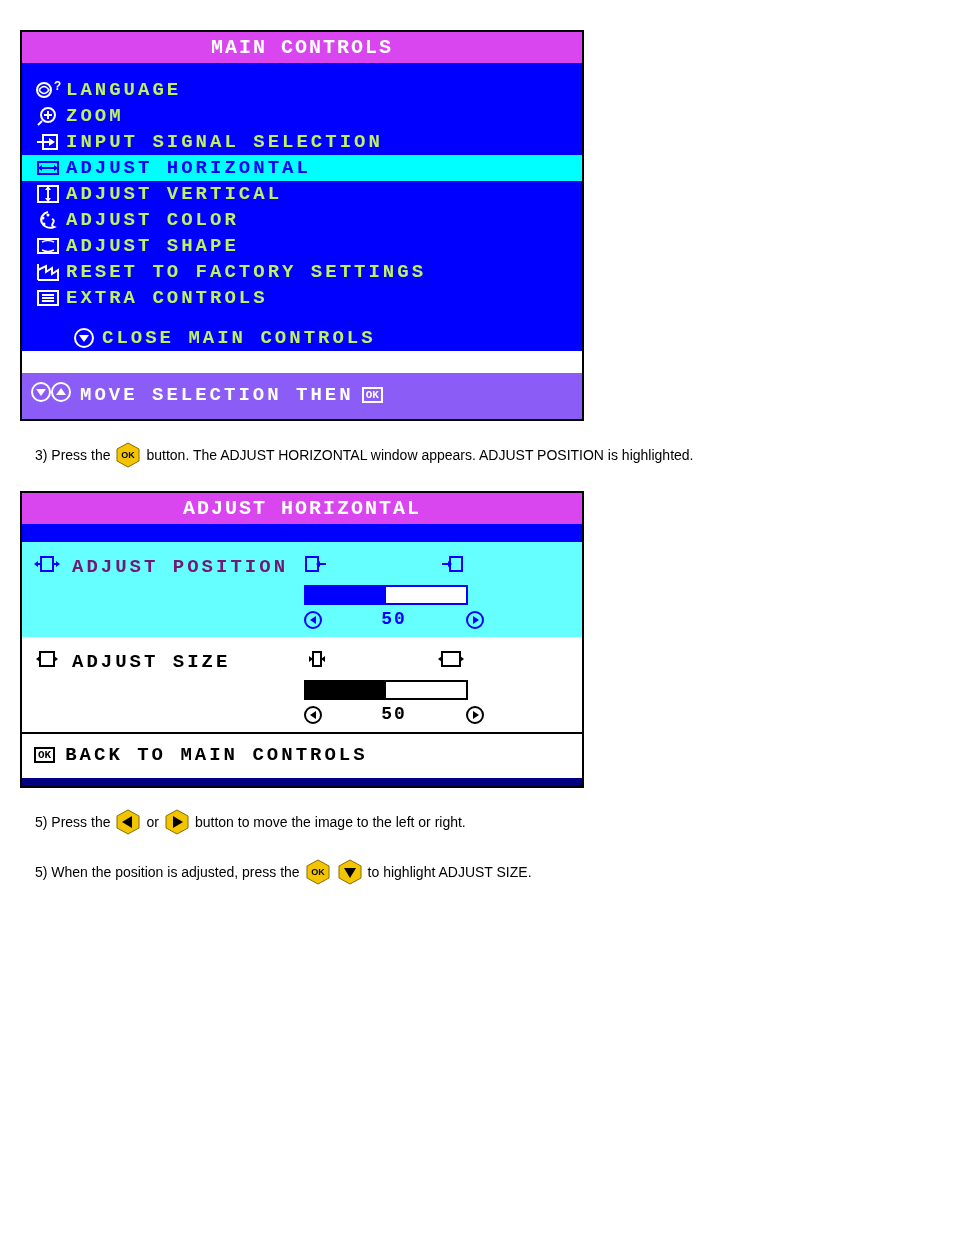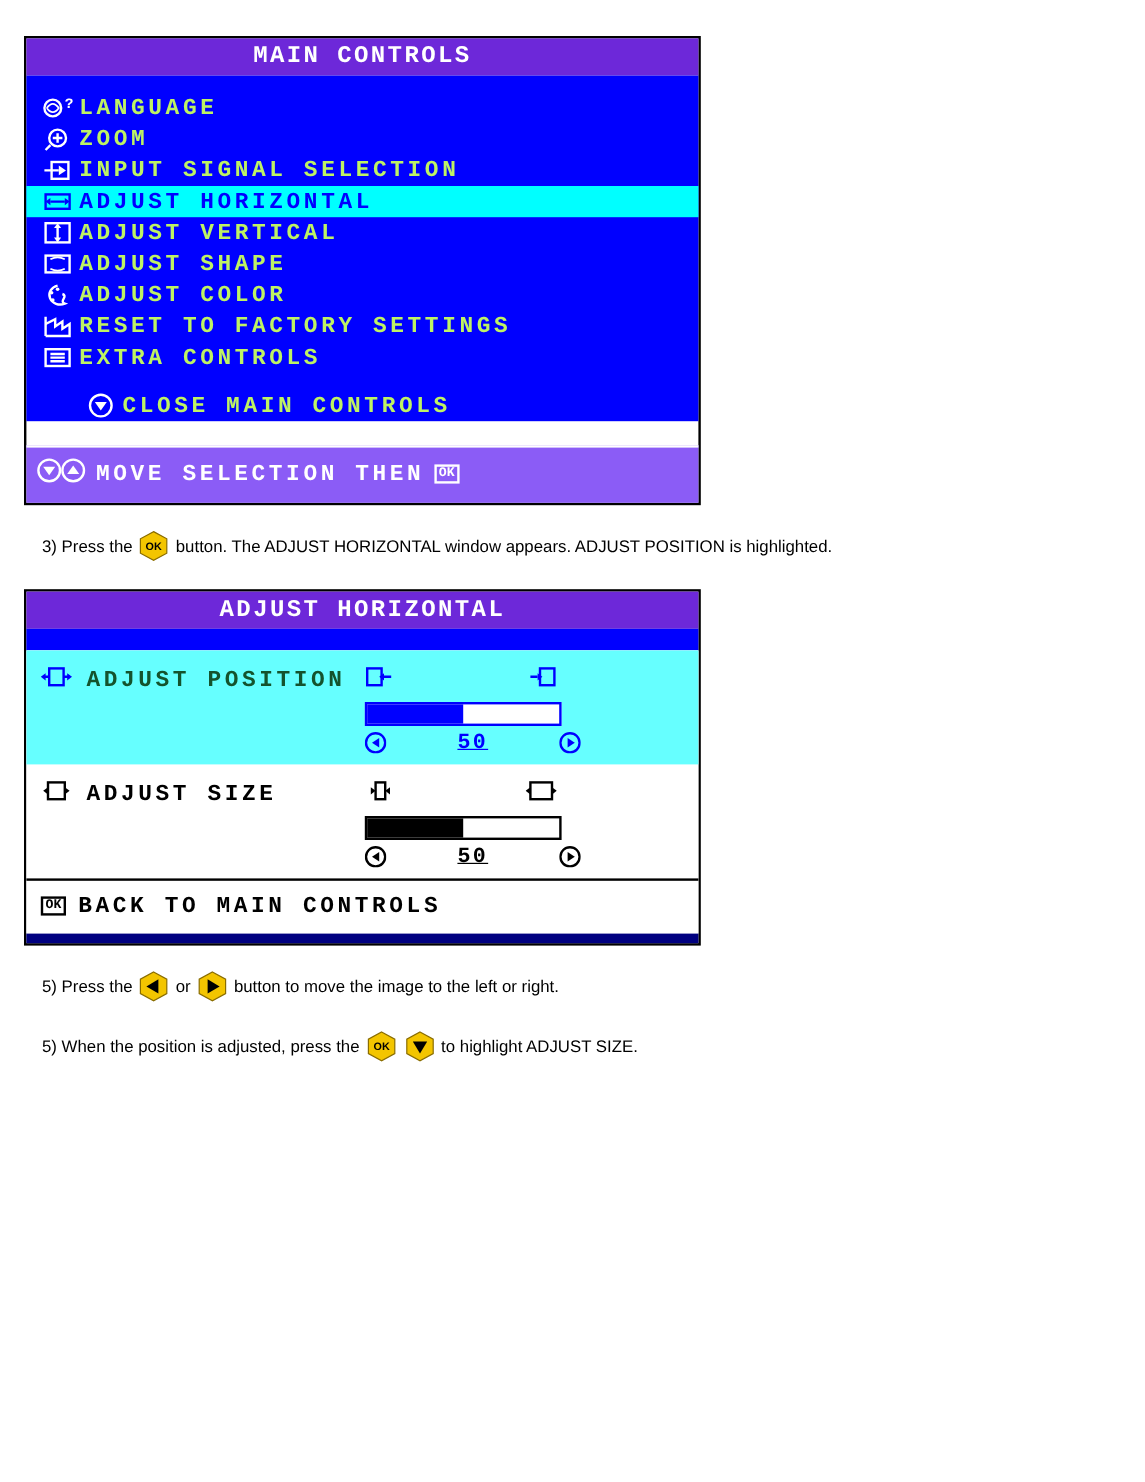--- a/index.html
+++ b/index.html
@@ -12,21 +12,21 @@
   }
   .container {
     padding: 30px 20px;
   }
   .osd-panel {
     width: 560px;
     border: 2px solid #000;
     margin-bottom: 20px;
   }
   .osd-title {
-    background: #6d28d9;
+    background: #d946ef;
     color: #ffffff;
     text-align: center;
     padding: 4px 0;
     letter-spacing: 2px;
     font-size: 20px;
   }
   .osd-body {
     background: #0000ff;
     padding: 14px 0 0 0;
   }
@@ -98,31 +98,31 @@
   .adj-row {
     display:flex;
     align-items:flex-start;
     padding: 12px 12px 8px 12px;
   }
   .adj-row.selected { background:#66ffff; }
   .adj-left {
     display:flex; align-items:center; gap:12px; width:270px;
   }
   .adj-label { letter-spacing:3px; font-size:19px; }
-  .adj-row.selected .adj-label { color:#14532d; }
+  .adj-row.selected .adj-label { color:#701a75; }
   .adj-right { flex:1; }
   .icon-pair { display:flex; justify-content:space-between; width:160px; margin-bottom:6px; }
   .bar-outer {
     width:160px; height:16px; border:2px solid #000; background:#fff; position:relative;
   }
   .adj-row.selected .bar-outer { border-color:#0000ff; }
   .bar-inner { height:100%; }
   .val-row {
-    width:180px; display:flex; align-items:center; justify-content:space-between;
-    margin-top:4px; font-size:18px; letter-spacing:2px;text-decoration:underline;
+    width:180px; display:flex; align-items:flex-end; justify-content:space-between;
+    margin-top:4px; font-size:18px; letter-spacing:2px;
   }
   .triangle-btn { width:18px; height:18px; display:inline-flex; align-items:center; justify-content:center; }
   .back-row {
     border-top:2px solid #000;
     padding:10px 12px 12px 12px;
     display:flex;
     align-items:center;
     gap:10px;
     letter-spacing:3px;
     font-size:19px;
@@ -199,36 +199,36 @@
                 <line x1="13" y1="6" x2="13" y2="16" stroke="#ffffff" stroke-width="2"></line>
                 <polygon points="10,7 16,7 13,3" fill="#ffffff"></polygon>
                 <polygon points="10,15 16,15 13,19" fill="#ffffff"></polygon>
               </svg>
             </span>
             <span class="menu-label">ADJUST VERTICAL</span>
           </div>
           <div class="menu-row">
             <span class="menu-icon">
               <svg width="26" height="22">
-                <rect x="3" y="4" width="20" height="14" fill="none" stroke="#ffffff" stroke-width="2"></rect>
-                <path d="M7 7 Q13 4 19 7 M7 15 Q13 18 19 15" fill="none" stroke="#ffffff" stroke-width="1.5"></path>
-              </svg>
-            </span>
-            <span class="menu-label">ADJUST SHAPE</span>
-          </div>
-          <div class="menu-row">
-            <span class="menu-icon">
-              <svg width="26" height="22">
                 <path d="M13 3 a9 8 0 1 0 6 15 q-3 -1 -1 -4 q2 -3 -1 -4" fill="none" stroke="#ffffff" stroke-width="2"></path>
                 <circle cx="8" cy="9" r="1.5" fill="#ffffff"></circle>
                 <circle cx="13" cy="6" r="1.5" fill="#ffffff"></circle>
                 <circle cx="9" cy="15" r="1.5" fill="#ffffff"></circle>
               </svg>
             </span>
             <span class="menu-label">ADJUST COLOR</span>
+          </div>
+          <div class="menu-row">
+            <span class="menu-icon">
+              <svg width="26" height="22">
+                <rect x="3" y="4" width="20" height="14" fill="none" stroke="#ffffff" stroke-width="2"></rect>
+                <path d="M7 7 Q13 4 19 7 M7 15 Q13 18 19 15" fill="none" stroke="#ffffff" stroke-width="1.5"></path>
+              </svg>
+            </span>
+            <span class="menu-label">ADJUST SHAPE</span>
           </div>
           <div class="menu-row">
             <span class="menu-icon">
               <svg width="26" height="22">
                 <line x1="3" y1="19" x2="3" y2="3" stroke="#ffffff" stroke-width="2"></line>
                 <path d="M3 19 L23 19 L23 9 L17 13 L17 7 L11 11 L11 5 L3 9" fill="none" stroke="#ffffff" stroke-width="2"></path>
               </svg>
             </span>
             <span class="menu-label">RESET TO FACTORY SETTINGS</span>
           </div>

